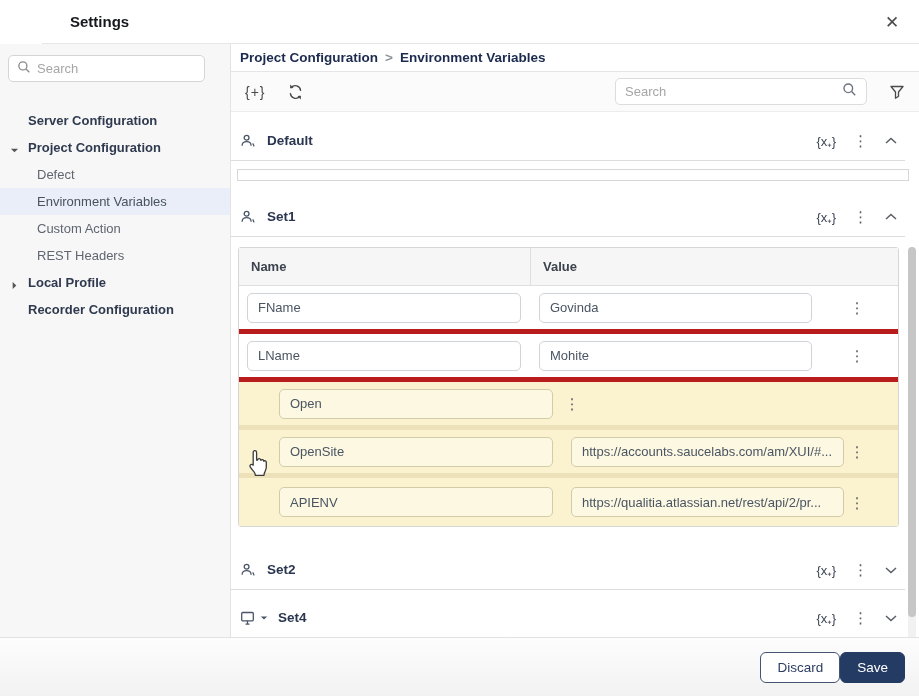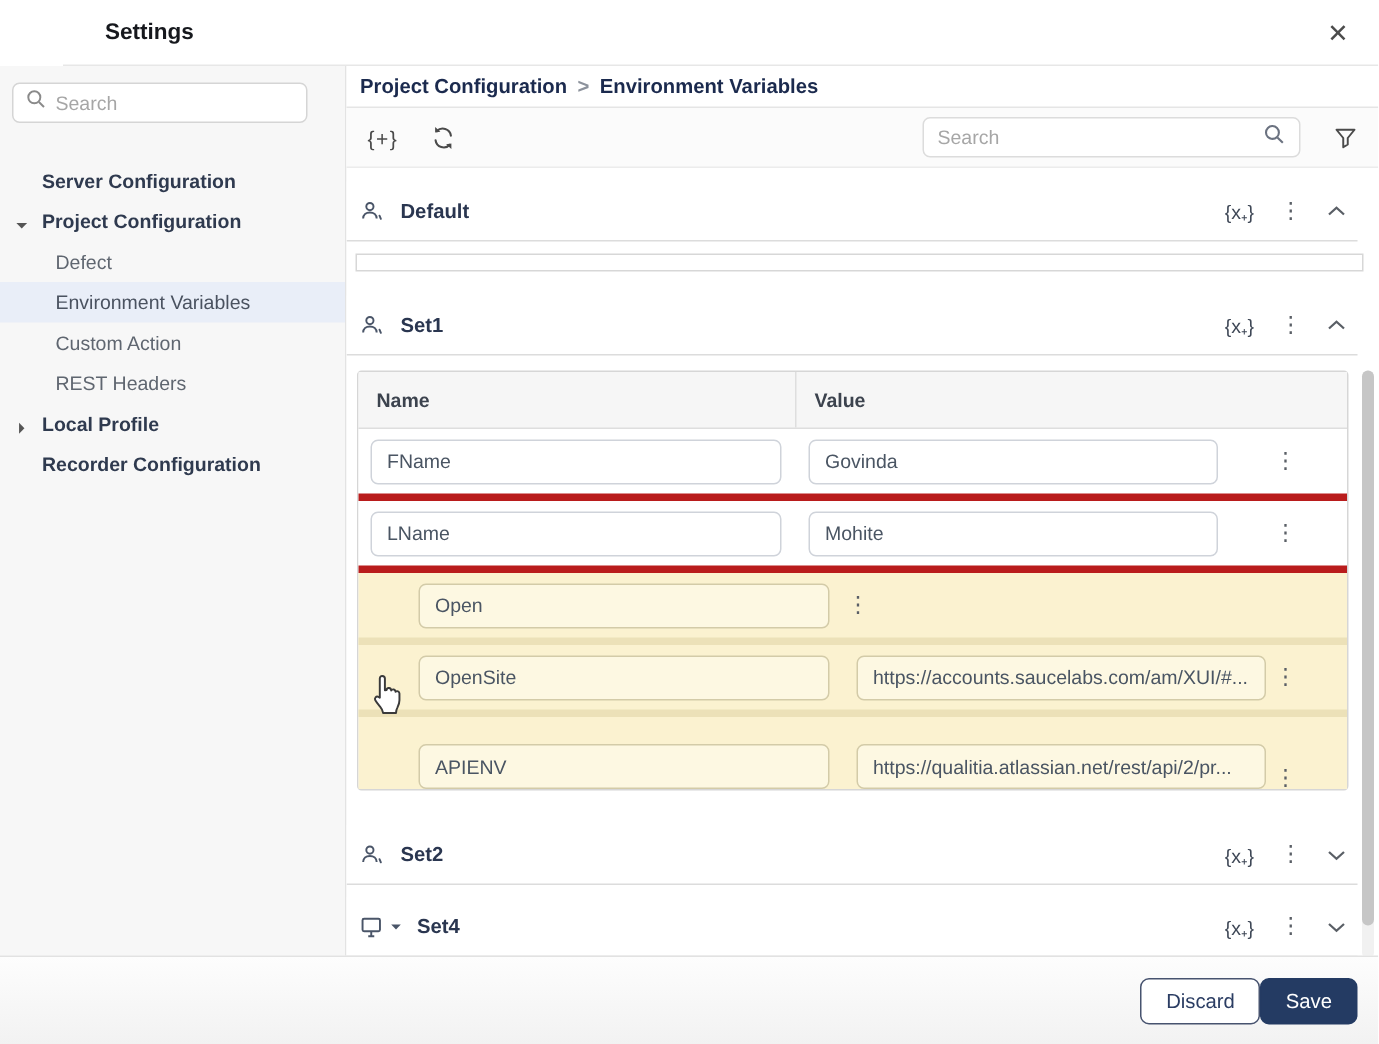--- a/index.html
+++ b/index.html
@@ -49,21 +49,21 @@
 
   .clipped-box { position:absolute; left:6px; right:10px; height:12px; background:#fff; border:1px solid #d7d7d7; }
 
   
   .var-table { position:absolute; left:7px; right:20px; border:1px solid #d6d6d6; border-radius:3px; background:#fff; }
   .t-head { display:flex; height:38px; background:#f6f6f6; border-bottom:1px solid #dedede; }
   .t-head .th { display:flex; align-items:center; padding-left:12px; font-size:13px; font-weight:bold; color:#3c434e; }
   .th.name { width:292px; border-right:1px solid #dedede; }
   .th.value { flex:1; }
   .t-row { display:flex; align-items:center; height:48px; border-bottom:5px solid #b91c1c; background:#fff; }
-  .t-row:last-child { border-bottom:none;align-items:flex-end; }
+  .t-row:last-child { border-bottom:none; }
   .t-row.hl { background:#fbf2d0; border-bottom-color:#ece1b8; }
   .cell-name { width:292px; padding:0 10px 0 8px; }
   .cell-value { flex:1; padding:0 4px 0 8px; }
   .cell-actions { width:82px; display:flex; align-items:center; justify-content:center; }
   .t-row input { width:100%; height:30px; border:1px solid #cfd3da; border-radius:5px; background:#fff; font-size:13px; color:#4a5563; padding:0 10px; outline:none; font-family:"Liberation Sans", sans-serif; }
   .t-row.hl input { background:#fdf8e2; border-color:#d3cba8;margin-left:32px; }
 
   
   .scrollbar { position:absolute; top:134px; right:3px; width:8px; height:392px; background:#f1f1f1; border-radius:4px; }
   .scroll-thumb { position:absolute; top:0; left:0; width:8px; height:370px; background:#c6c6c6; border-radius:4px; cursor:pointer; }

